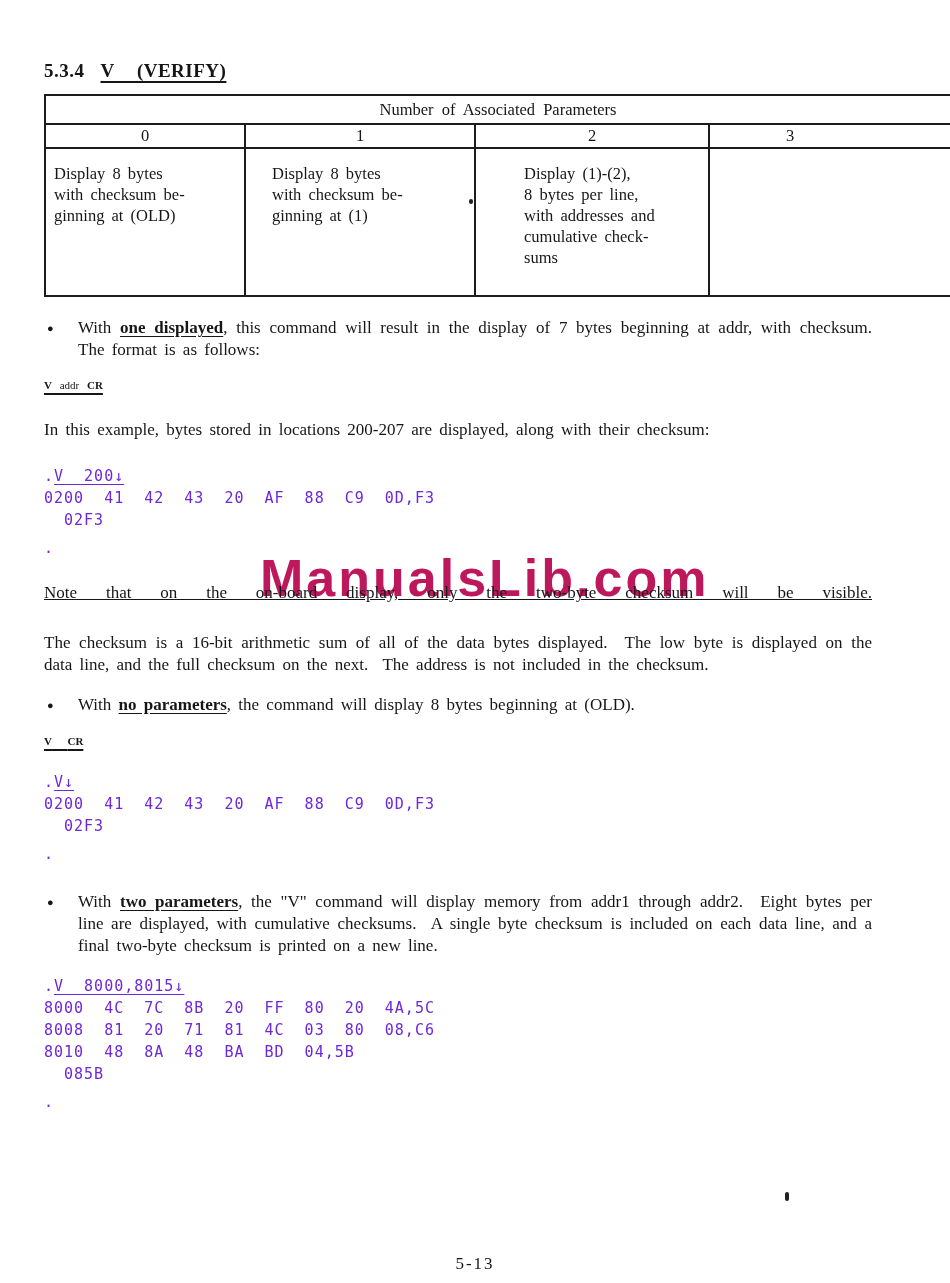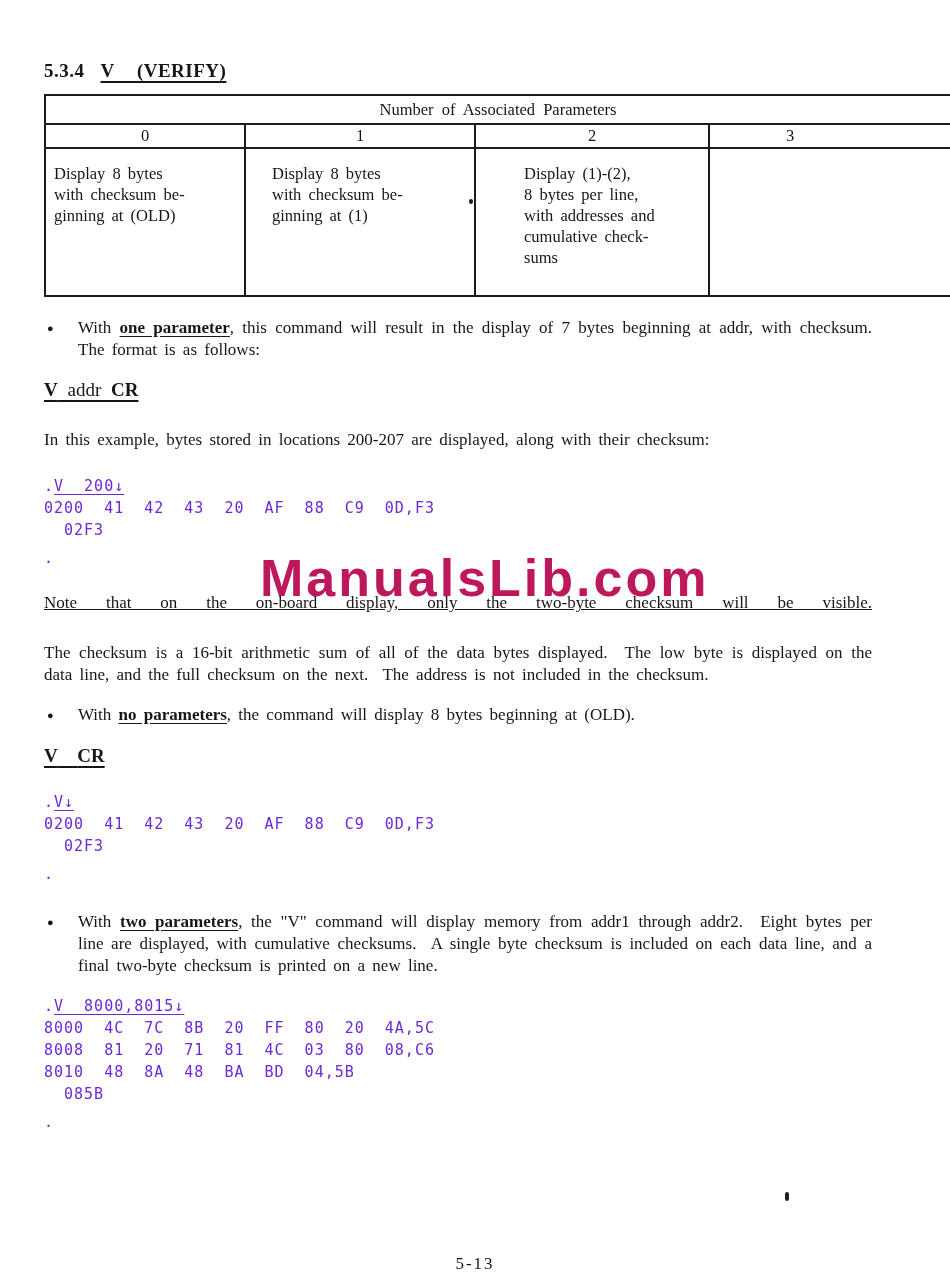--- a/index.html
+++ b/index.html
@@ -107,21 +107,21 @@
   .para {
     font-size: 17px;
     line-height: 22px;
     text-align: justify;
     word-spacing: 3px;
     white-space: pre-wrap;
     margin-top: 28px;
   }
   .para.fulljust { text-align-last: justify; text-decoration: underline; }
   .format-line {
-    font-size: 19px;
+    font-size: 11px;
     margin-top: 19px;
     white-space: pre;
   }
   .format-line .fl-u {
     text-decoration: underline;
     text-underline-offset: 4px;
     text-decoration-thickness: 1.5px;
     word-spacing: 5px;
   }
   .format-line .b { font-weight: bold; }
@@ -194,21 +194,21 @@
 8 bytes per line,
 with addresses and
 cumulative check-
 sums</div>
         <div class="body-cell c3"></div>
       </div>
     </div>
 
     <div class="bullet">
       <span class="marker">●</span>
-      <div class="btext"><span>With </span><span class="emph">one parameter</span><span>, this command will result in the display of 7 bytes beginning at addr, with checksum.  The format is as follows:</span></div>
+      <div class="btext"><span>With </span><span class="emph">one displayed</span><span>, this command will result in the display of 7 bytes beginning at addr, with checksum.  The format is as follows:</span></div>
     </div>
 
     <div class="format-line mt18"><span class="fl-u"><span class="b">V</span><span> addr </span><span class="b">CR</span></span></div>
 
     <div class="para">In this example, bytes stored in locations 200-207 are displayed, along with their checksum:</div>
 
     <div class="terminal">
       <div class="cmdline"><span class="prompt">.</span><span class="cmd">V 200↓</span></div>
       <div class="out">0200 41 42 43 20 AF 88 C9 0D,F3
  02F3</div>

